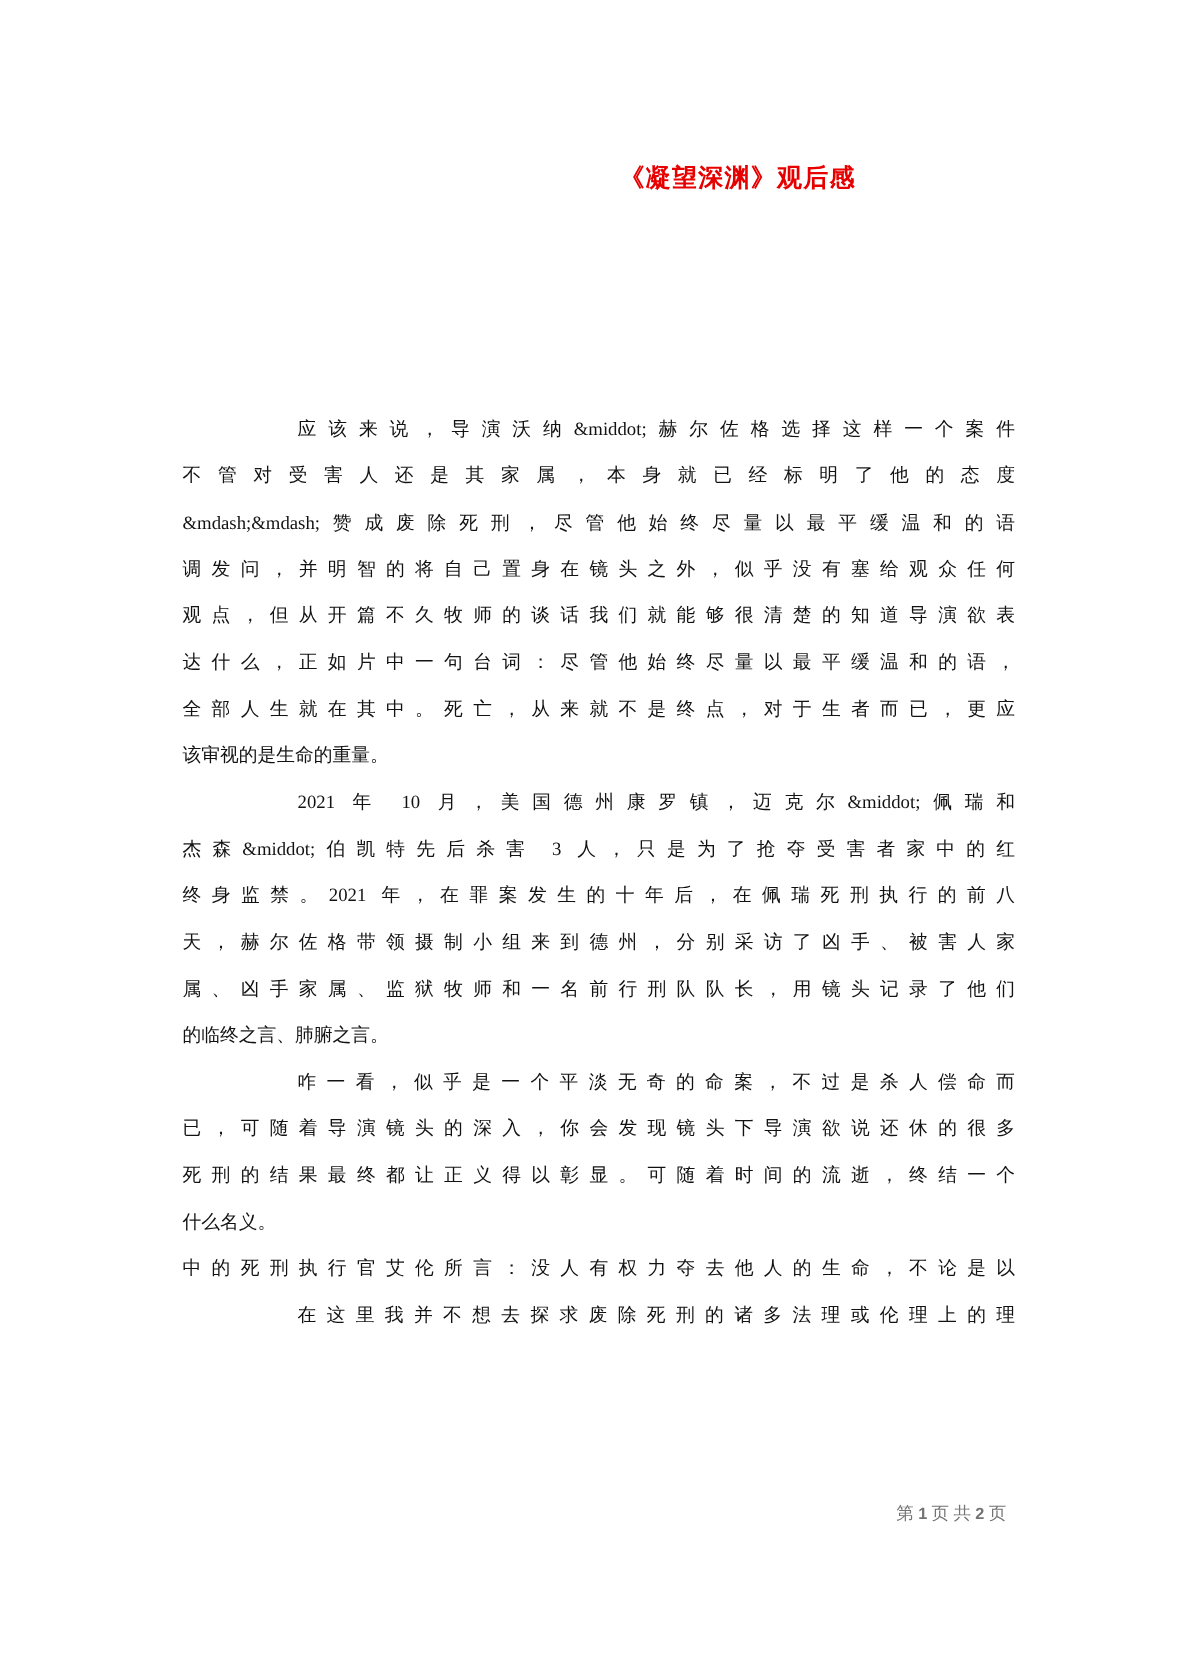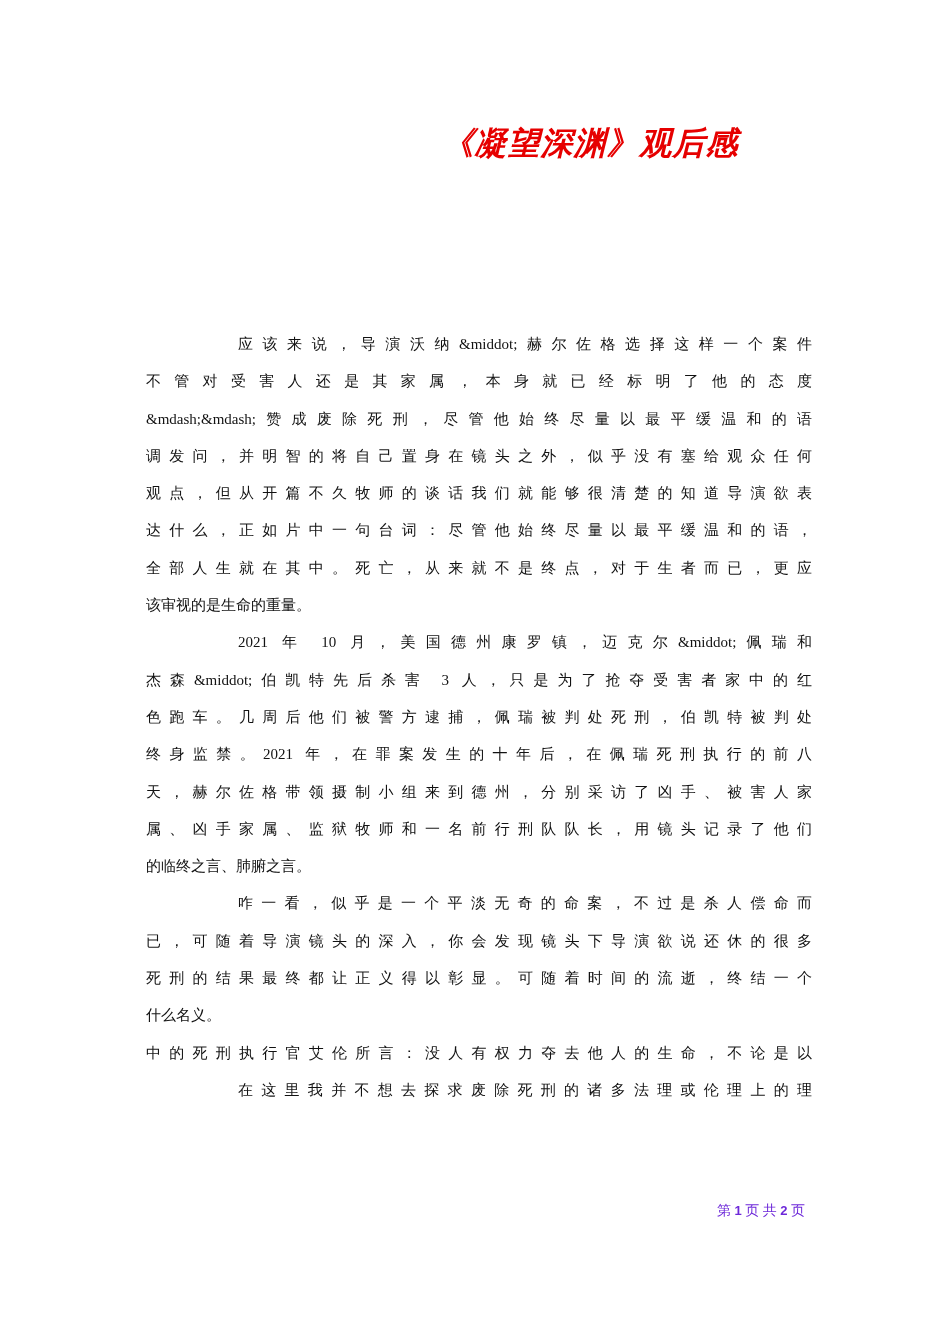--- a/index.html
+++ b/index.html
@@ -10,25 +10,24 @@
     background: #ffffff;
     overflow: hidden;
     font-family: "Liberation Serif", "DejaVu Serif", serif;
     color: #121212;
   }
   .doc-title {
     margin: 0;
     padding-top: 126px;
     padding-left: 230px;      
     text-align: center;
-    font-size: 32px;
+    font-size: 20px;
     line-height: 34px;
     font-weight: bold;
     letter-spacing: 1px;
-    font-style: italic;
   }
   .doc-body {
     margin-top: 166px;
     margin-left: 146px;
     width: 666px;
     font-size: 15px;
     line-height: 37.3px;
   }
   .para { margin: 0; }
   .line {
@@ -37,21 +36,21 @@
     white-space: normal;
   }
   .line.first { text-indent: 92px; }
   .line.end { text-align-last: left; }
   .page-footer {
     position: absolute;
     top: 1202px;
     right: 145px;
     font-size: 14px;
     line-height: 18px;
-    color: #6d28d9;
+    color: #737373;
     white-space: pre;
   }
   .page-footer .num {
     font-family: "Liberation Sans", "DejaVu Sans", sans-serif;
     font-weight: bold;
     font-size: 13px;
   }
 </style>
 </head>
 <body>
@@ -67,21 +66,20 @@
         <div class="line">&amp;mdash;&amp;mdash;赞成废除死刑，尽管他始终尽量以最平缓温和的语</div>
         <div class="line">调发问，并明智的将自己置身在镜头之外，似乎没有塞给观众任何</div>
         <div class="line">观点，但从开篇不久牧师的谈话我们就能够很清楚的知道导演欲表</div>
         <div class="line">达什么，正如片中一句台词：尽管他始终尽量以最平缓温和的语，</div>
         <div class="line">全部人生就在其中。死亡，从来就不是终点，对于生者而已，更应</div>
         <div class="line end">该审视的是生命的重量。</div>
       </div>
       <div class="para">
         <div class="line first">2021 年 10 月，美国德州康罗镇，迈克尔&amp;middot;佩瑞和</div>
         <div class="line">杰森&amp;middot;伯凯特先后杀害 3 人，只是为了抢夺受害者家中的红</div>
-        <div class="line">色跑车。几周后他们被警方逮捕，佩瑞被判处死刑，伯凯特被判处</div>
         <div class="line">终身监禁。2021 年，在罪案发生的十年后，在佩瑞死刑执行的前八</div>
         <div class="line">天，赫尔佐格带领摄制小组来到德州，分别采访了凶手、被害人家</div>
         <div class="line">属、凶手家属、监狱牧师和一名前行刑队队长，用镜头记录了他们</div>
         <div class="line end">的临终之言、肺腑之言。</div>
       </div>
       <div class="para">
         <div class="line first">咋一看，似乎是一个平淡无奇的命案，不过是杀人偿命而</div>
         <div class="line">已，可随着导演镜头的深入，你会发现镜头下导演欲说还休的很多</div>
         <div class="line">死刑的结果最终都让正义得以彰显。可随着时间的流逝，终结一个</div>
         <div class="line end">什么名义。</div>

